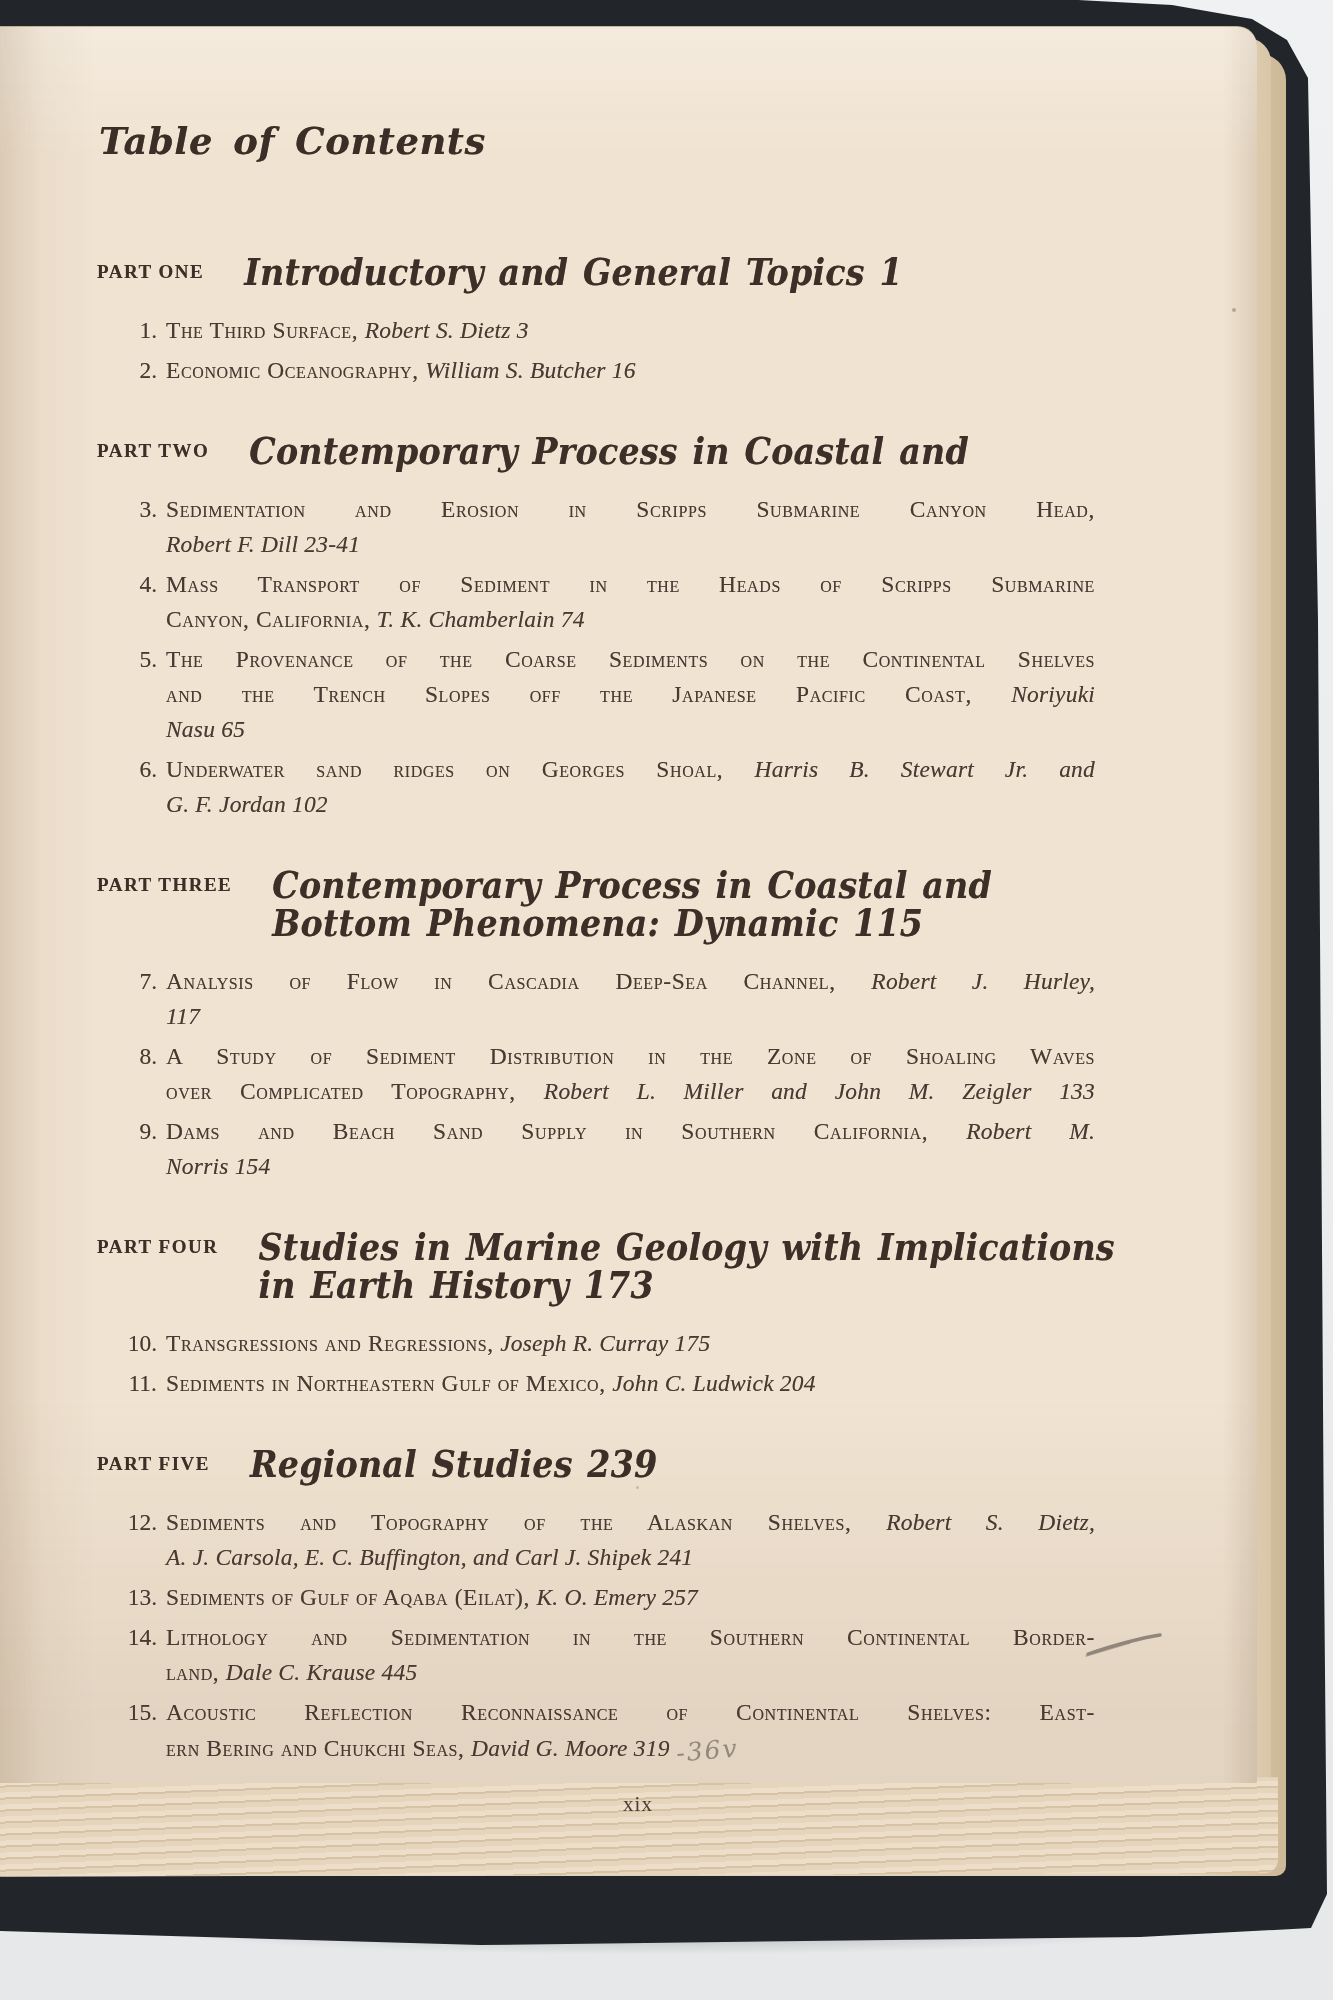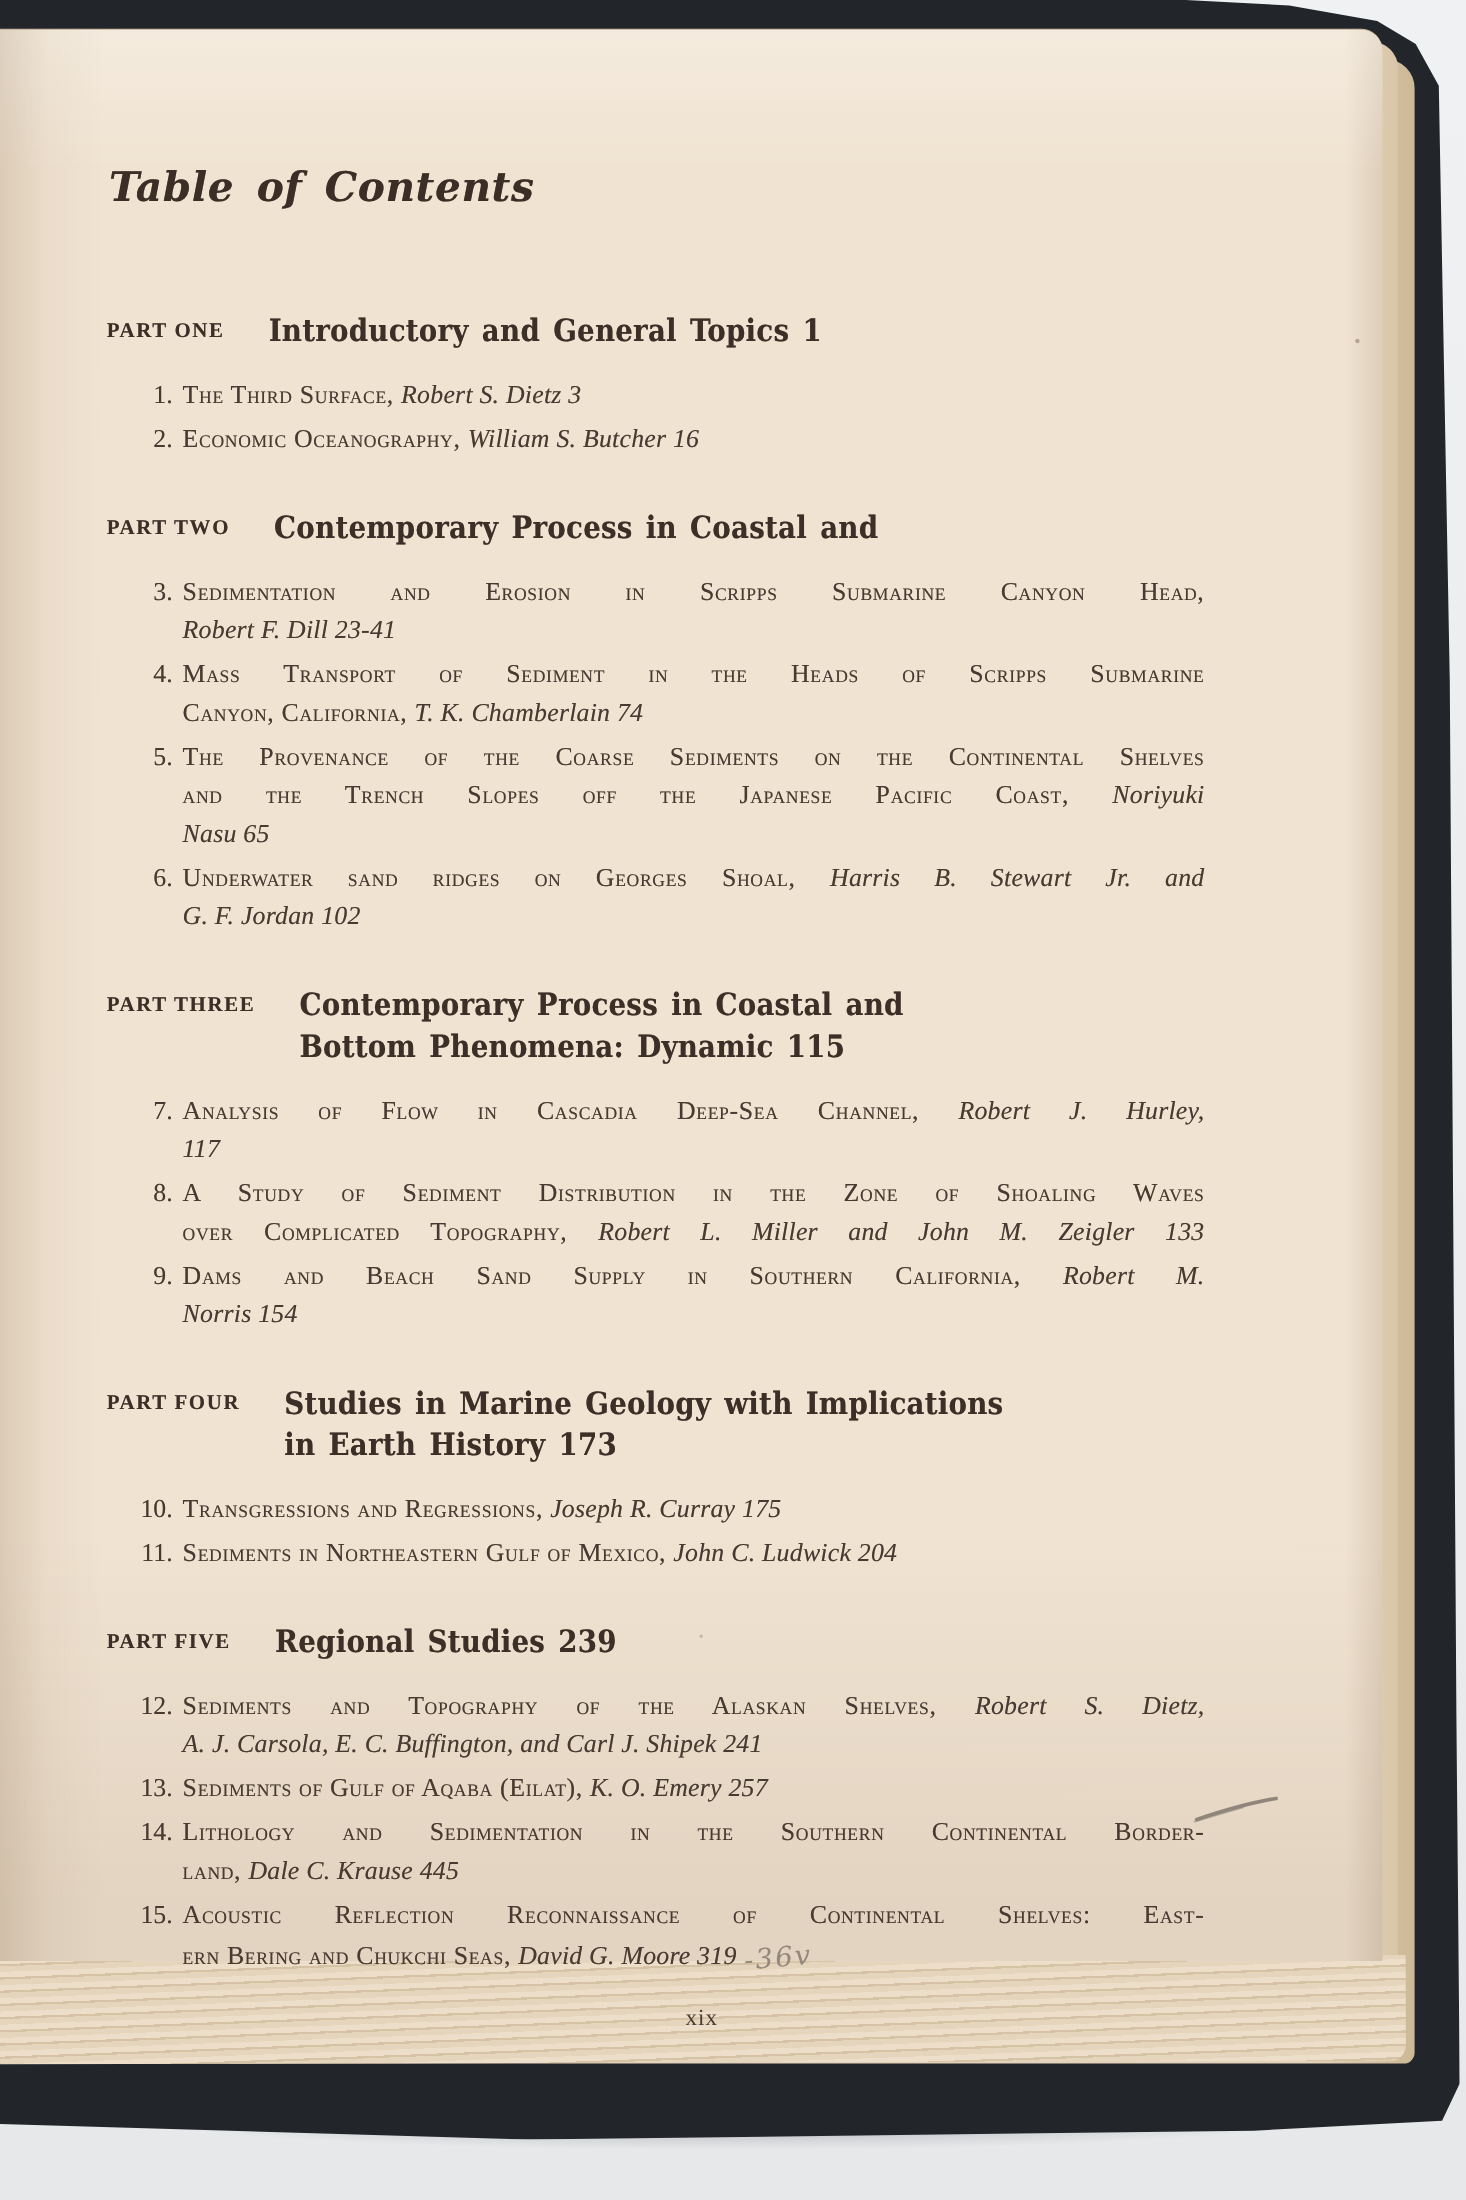--- a/index.html
+++ b/index.html
@@ -30,33 +30,33 @@
 
   
   .page{position:absolute;left:0;top:26px;width:1257px;height:1756px;
     border-radius:0 20px 2px 0;border-top:1px solid rgba(180,155,120,.55);
     background:
       linear-gradient(90deg,rgba(125,95,60,.18) 0,rgba(125,95,60,.05) 42px,rgba(0,0,0,0) 95px),
       linear-gradient(180deg,rgba(255,255,255,.28) 0,rgba(0,0,0,0) 130px,rgba(0,0,0,0) 78%,rgba(90,60,30,.09) 97%),
       linear-gradient(270deg,rgba(110,80,50,.15) 0,rgba(110,80,50,0) 34px),
       #f0e3d1;}
   .page-content{position:relative;box-sizing:border-box;width:100%;height:100%;
-    padding:111px 162px 0 97px;color:#483a32;}
+    padding:82px 162px 0 97px;color:#483a32;}
 
   .toc-title{margin:8px 0 88px 2px;font-size:37px;line-height:48px;font-weight:bold;font-style:italic;
     color:#3a2e27;word-spacing:7px;letter-spacing:.5px;
     font-family:"DejaVu Serif","Liberation Serif",serif;text-shadow:0 0 .6px rgba(58,46,39,.55);}
 
   .part-section{margin-top:44px;}
   .part-section:first-of-type{margin-top:0;}
   .part-heading{display:flex;align-items:flex-start;margin-bottom:22px;color:#3c2f28;
     text-shadow:0 0 .6px rgba(60,47,40,.5);}
   .part-label{font-weight:bold;font-size:19px;line-height:38px;letter-spacing:1.5px;
     margin-right:40px;white-space:nowrap;font-family:"Liberation Serif",serif;}
-  .part-title-lines{font-weight:bold;font-size:28px;line-height:38px;
+  .part-title-lines{font-weight:bold;font-style:italic;font-size:37px;line-height:38px;
     letter-spacing:.2px;word-spacing:3px;font-family:"DejaVu Serif","Liberation Serif",serif;
     font-stretch:condensed;}
   .part-title-lines .part-title-line{white-space:nowrap;}
 
   .item-list{margin:0;}
   .item-row{display:flex;margin-bottom:5px;text-shadow:0 0 .5px rgba(62,49,41,.45);}
   .item-number{flex:0 0 60px;text-align:right;padding-right:9px;font-size:23.5px;line-height:35px;}
   .item-body{flex:1 1 auto;min-width:0;}
   .line{font-size:23.5px;line-height:35px;}
   .line.just{text-align:justify;text-align-last:justify;}

